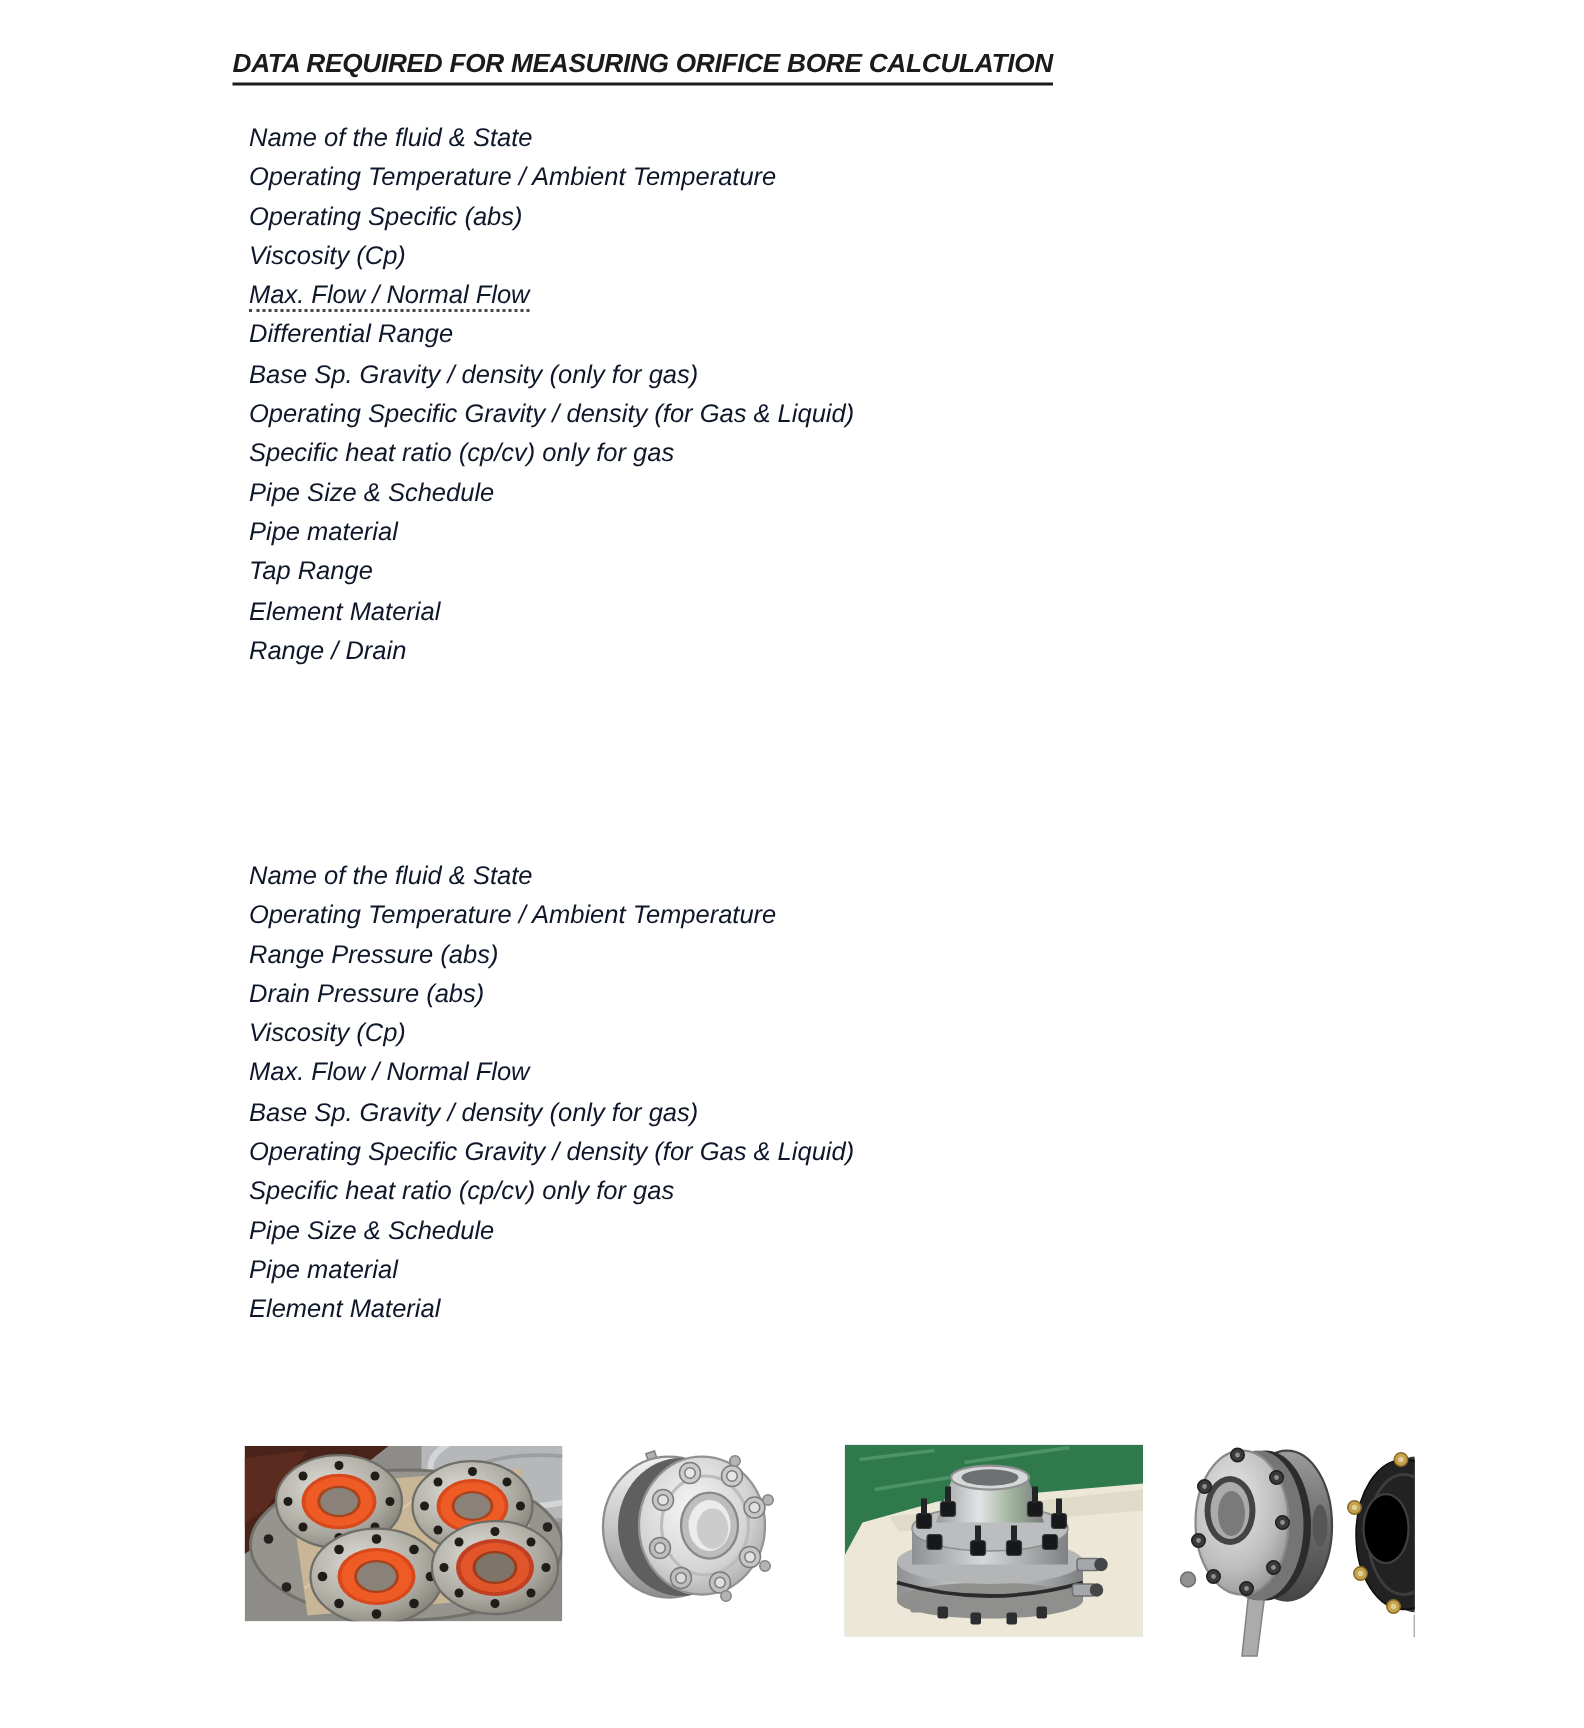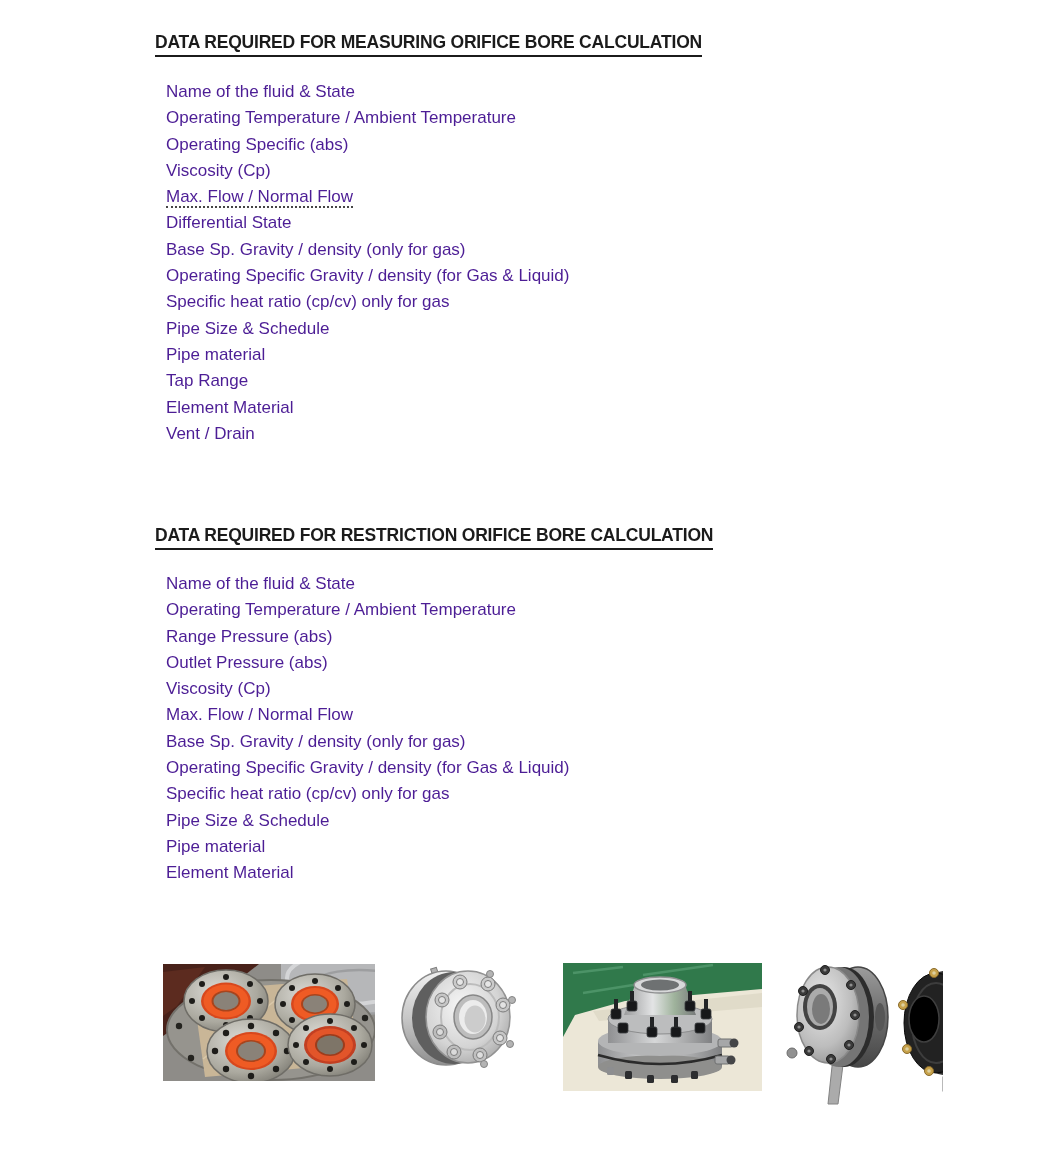--- a/index.html
+++ b/index.html
@@ -4,20 +4,21 @@
 <style>
   html, body { margin: 0; padding: 0; background: #ffffff; }
   #page {
     position: relative;
     width: 943px;
     height: 1152px;
     background: #ffffff;
     font-family: "Liberation Sans", sans-serif;
     color: #1b1b1b;
     overflow: hidden;
+    font-style: italic;
   }
   .heading {
     position: absolute;
     left: 155px;
     font-size: 17.5px;
     font-weight: bold;
     letter-spacing: -0.2px;
     color: #1b1b1b;
     border-bottom: 2px solid #1b1b1b;
     padding-bottom: 2px;
@@ -28,21 +29,21 @@
   .list {
     position: absolute;
     left: 166px;
     width: 442px;
   }
   #list-0 { top: 79px; }
   #list-1 { top: 571px; }
   .list-item {
     font-size: 17px;
     line-height: 26.3px;
-    color: #4c1d95;
+    color: #0f172a;
   }
   .list-item.dotted .item-text {
     border-bottom: 2px dotted #454545;
   }
   .photo {
     position: absolute;
     overflow: hidden;
   }
   .photo svg { display: block; width: 100%; height: 100%; }
   #photo-0 { left: 163px; top: 964px; width: 212px; height: 117px; }
@@ -56,37 +57,36 @@
 
 <div id="page">
 
   <div class="heading" id="heading-0">DATA REQUIRED FOR MEASURING ORIFICE BORE CALCULATION</div>
   <div class="list" id="list-0">
       <div class="list-item"><span class="item-text">Name of the fluid &amp; State</span></div>
       <div class="list-item"><span class="item-text">Operating Temperature / Ambient Temperature</span></div>
       <div class="list-item"><span class="item-text">Operating Specific (abs)</span></div>
       <div class="list-item"><span class="item-text">Viscosity (Cp)</span></div>
       <div class="list-item dotted"><span class="item-text">Max. Flow / Normal Flow</span></div>
-      <div class="list-item"><span class="item-text">Differential State</span></div>
+      <div class="list-item"><span class="item-text">Differential Range</span></div>
       <div class="list-item"><span class="item-text">Base Sp. Gravity / density (only for gas)</span></div>
       <div class="list-item"><span class="item-text">Operating Specific Gravity / density (for Gas &amp; Liquid)</span></div>
       <div class="list-item"><span class="item-text">Specific heat ratio (cp/cv) only for gas</span></div>
       <div class="list-item"><span class="item-text">Pipe Size &amp; Schedule</span></div>
       <div class="list-item"><span class="item-text">Pipe material</span></div>
       <div class="list-item"><span class="item-text">Tap Range</span></div>
       <div class="list-item"><span class="item-text">Element Material</span></div>
-      <div class="list-item"><span class="item-text">Vent / Drain</span></div>
+      <div class="list-item"><span class="item-text">Range / Drain</span></div>
     </div>
 
-  <div class="heading" id="heading-1">DATA REQUIRED FOR RESTRICTION ORIFICE BORE CALCULATION</div>
   <div class="list" id="list-1">
       <div class="list-item"><span class="item-text">Name of the fluid &amp; State</span></div>
       <div class="list-item"><span class="item-text">Operating Temperature / Ambient Temperature</span></div>
       <div class="list-item"><span class="item-text">Range Pressure (abs)</span></div>
-      <div class="list-item"><span class="item-text">Outlet Pressure (abs)</span></div>
+      <div class="list-item"><span class="item-text">Drain Pressure (abs)</span></div>
       <div class="list-item"><span class="item-text">Viscosity (Cp)</span></div>
       <div class="list-item"><span class="item-text">Max. Flow / Normal Flow</span></div>
       <div class="list-item"><span class="item-text">Base Sp. Gravity / density (only for gas)</span></div>
       <div class="list-item"><span class="item-text">Operating Specific Gravity / density (for Gas &amp; Liquid)</span></div>
       <div class="list-item"><span class="item-text">Specific heat ratio (cp/cv) only for gas</span></div>
       <div class="list-item"><span class="item-text">Pipe Size &amp; Schedule</span></div>
       <div class="list-item"><span class="item-text">Pipe material</span></div>
       <div class="list-item"><span class="item-text">Element Material</span></div>
     </div>
 

